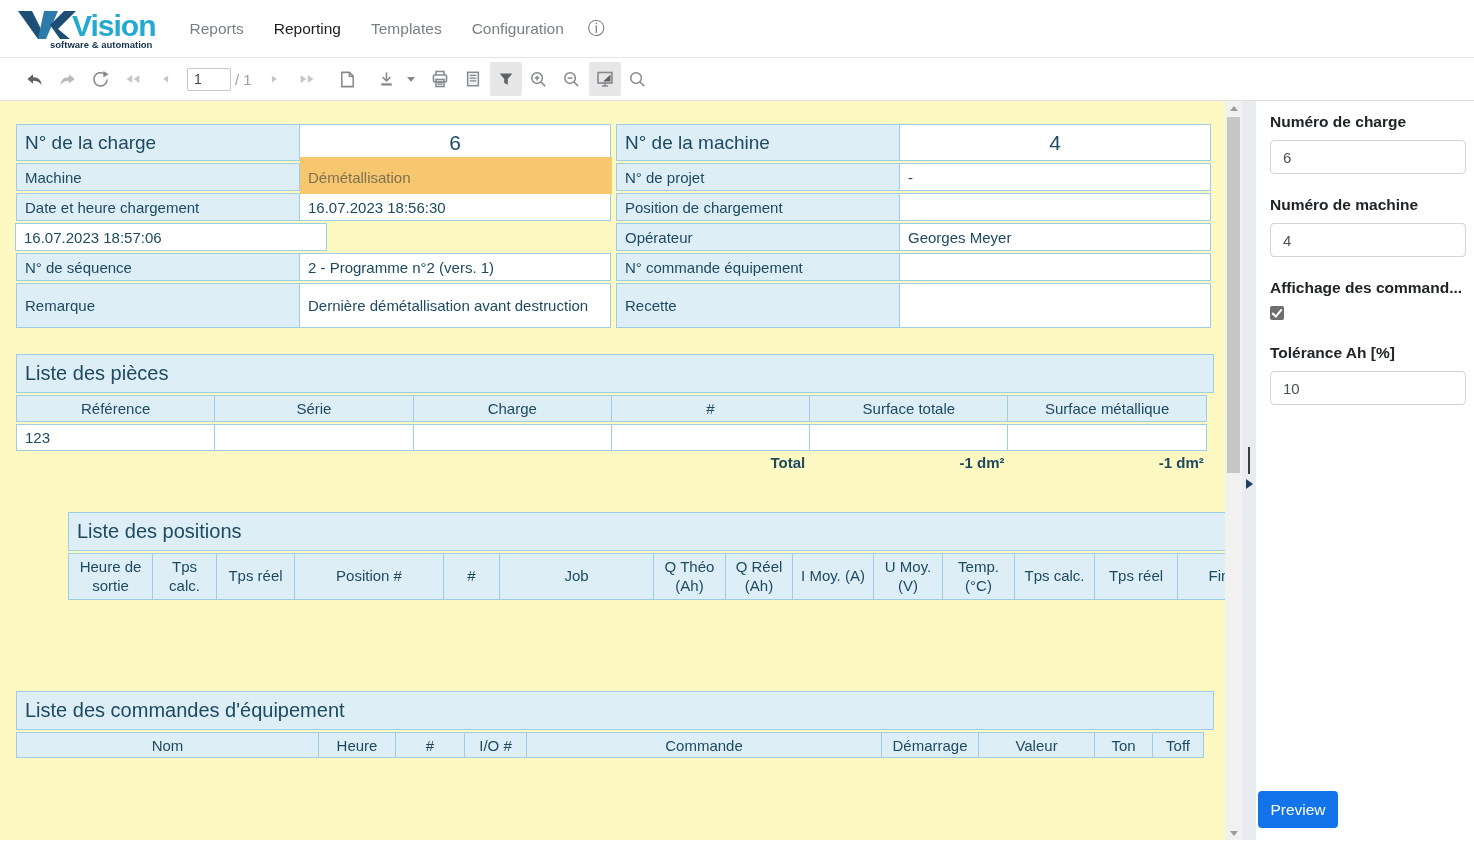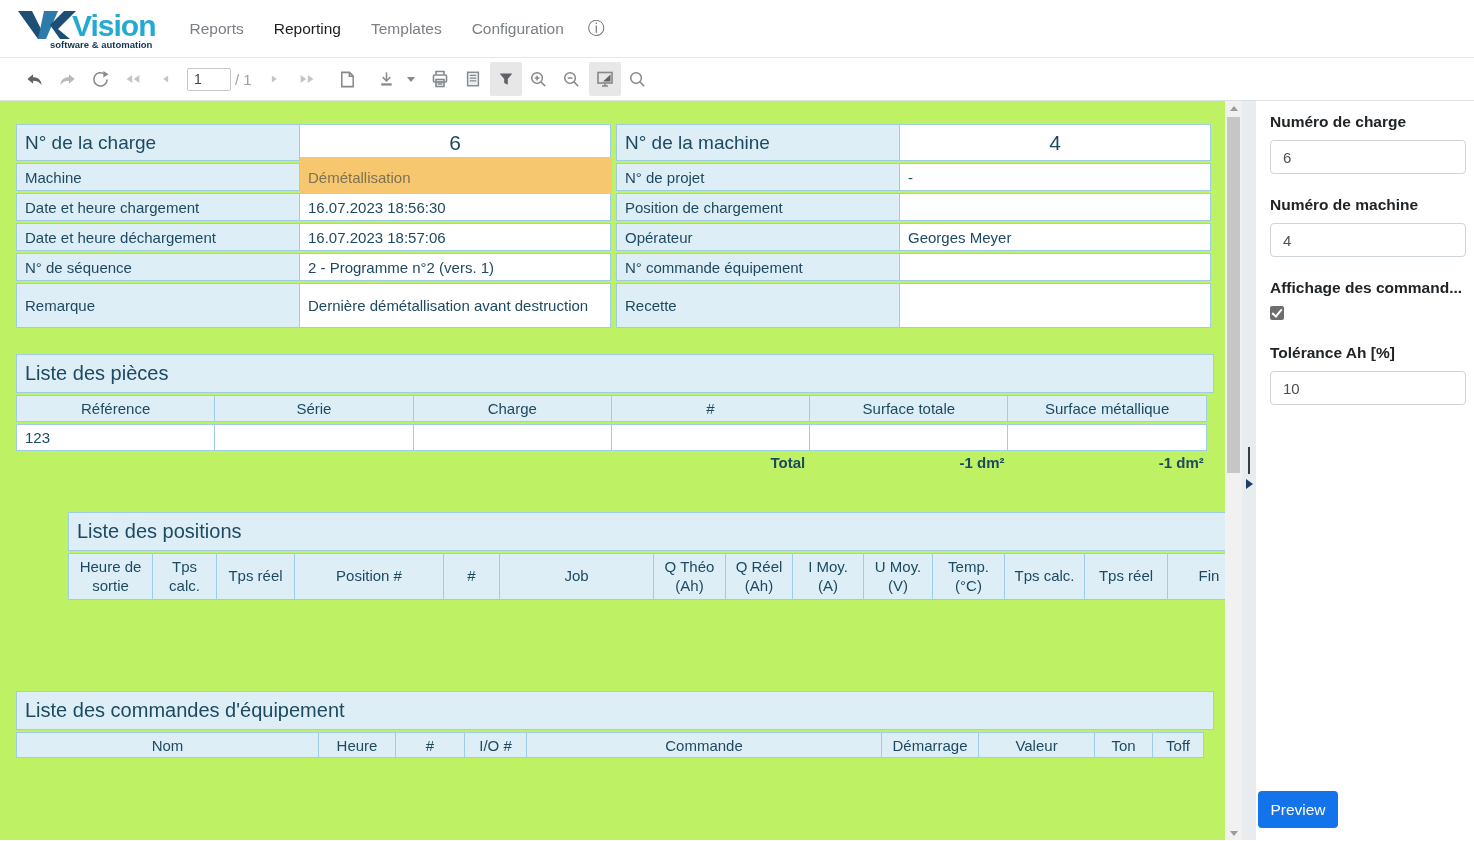--- a/index.html
+++ b/index.html
@@ -27,21 +27,21 @@
   .tb-btn.active { background:#e7e7e7; }
   .tb-btn svg { display:block; }
   .page-box { width:44px; height:23px; border:1px solid #c3c7cb; border-radius:2px;
     font-size:14px; color:#444; padding-left:6px; margin:0 4px; }
   .page-total { color:#9aa0a5; font-size:15px; margin-right:6px; }
   .tb-caret { width:14px; height:34px; display:flex; align-items:center; justify-content:center;
     cursor:pointer; margin-right:6px; }
 
   
   .main { position:relative; width:1474px; height:739px; display:flex; }
-  .report-canvas { position:relative; width:1238px; height:739px; background:#bef264; overflow:hidden; }
+  .report-canvas { position:relative; width:1238px; height:739px; background:#fef9c3; overflow:hidden; }
 
   
   .vscroll { width:17px; height:739px; background:#f1f1f1; position:relative; }
   .scroll-arrow { position:absolute; left:0; width:17px; height:14px; display:flex;
     align-items:center; justify-content:center; cursor:pointer; }
   .scroll-arrow.up { top:0; } .scroll-arrow.down { bottom:0; }
   .tri-up { width:0;height:0;border-left:4px solid transparent;border-right:4px solid transparent;border-bottom:5px solid #9b9b9b; }
   .tri-down { width:0;height:0;border-left:4px solid transparent;border-right:4px solid transparent;border-top:5px solid #9b9b9b; }
   .scroll-thumb { position:absolute; left:2px; top:16px; width:13px; height:356px; background:#c6c6c6; cursor:pointer; }
 
@@ -72,21 +72,21 @@
   .grid-row .cell { justify-content:center; padding:2px 4px; text-align:center; margin-left:-1px; }
   .grid-row .cell:first-child { margin-left:0; }
   .grid-row .head { background:#ddeef7; }
   .pieces .cell { width:199.3px; min-height:27px; }
   .pieces .data-cell { justify-content:flex-start; padding-left:8px; }
   .total-row { display:flex; font-weight:bold; margin-top:3px; }
   .total-row div { padding-right:8px; text-align:right; font-size:15px; }
 
   .pos .cell { min-height:47px; font-size:15px; line-height:1.25; }
   .p1{width:85px;} .p2{width:65px;} .p3{width:79px;} .p4{width:150px;} .p5{width:57px;}
-  .p6{width:155px;} .p7{width:73px;} .p8{width:68px;} .p9{width:72px;} .p10{width:70px;}
+  .p6{width:155px;} .p7{width:73px;} .p8{width:68px;} .p9{width:82px;} .p10{width:70px;}
   .p11{width:73px;} .p12{width:81px;} .p13{width:84px;} .p14{width:84px;}
 
   .cmd .cell { min-height:26px; font-size:15px; }
   .c1{width:303px;} .c2{width:78px;} .c3{width:70px;} .c4{width:63px;} .c5{width:356px;}
   .c6{width:98px;} .c7{width:117px;} .c8{width:59px;} .c9{width:52px;}
 
   
   .sidebar { flex:1; background:#fff; position:relative; padding:12px 8px 16px 14px; }
   .sb-label { font-size:15.5px; font-weight:bold; color:#202427; margin-bottom:9px; }
   .sb-input { width:196px; height:34px; border:1px solid #ced4da; border-radius:4px;
@@ -248,21 +248,20 @@
         <div class="cell lbl">Machine</div>
         <div class="cell val" style="background:transparent;">
             <span class="hl-text">Démétallisation</span>
           </div>
       </div>
       <div class="info-row std-row">
         <div class="cell lbl">Date et heure chargement</div>
         <div class="cell val">16.07.2023 18:56:30</div>
       </div>
       <div class="info-row std-row">
-        <div class="cell lbl">Date et heure déchargement</div>
         <div class="cell val">16.07.2023 18:57:06</div>
       </div>
       <div class="info-row std-row">
         <div class="cell lbl">N° de séquence</div>
         <div class="cell val">2 - Programme n°2 (vers. 1)</div>
       </div>
       <div class="info-row tall-row">
         <div class="cell lbl">Remarque</div>
         <div class="cell val">Dernière démétallisation avant destruction</div>
       </div>

